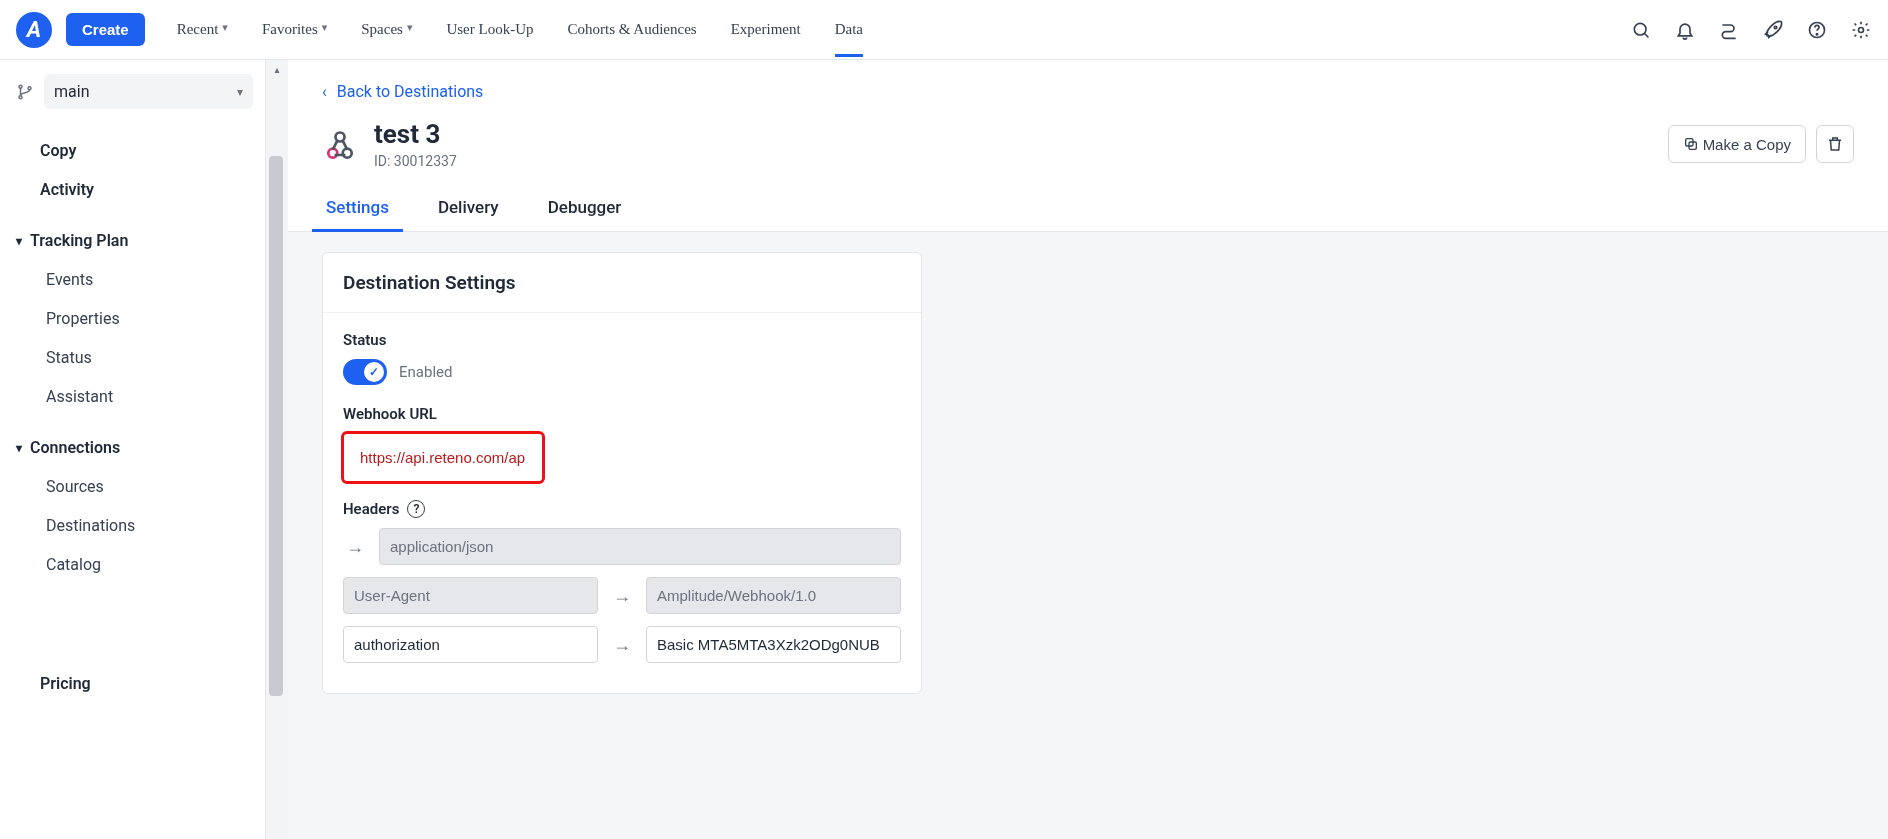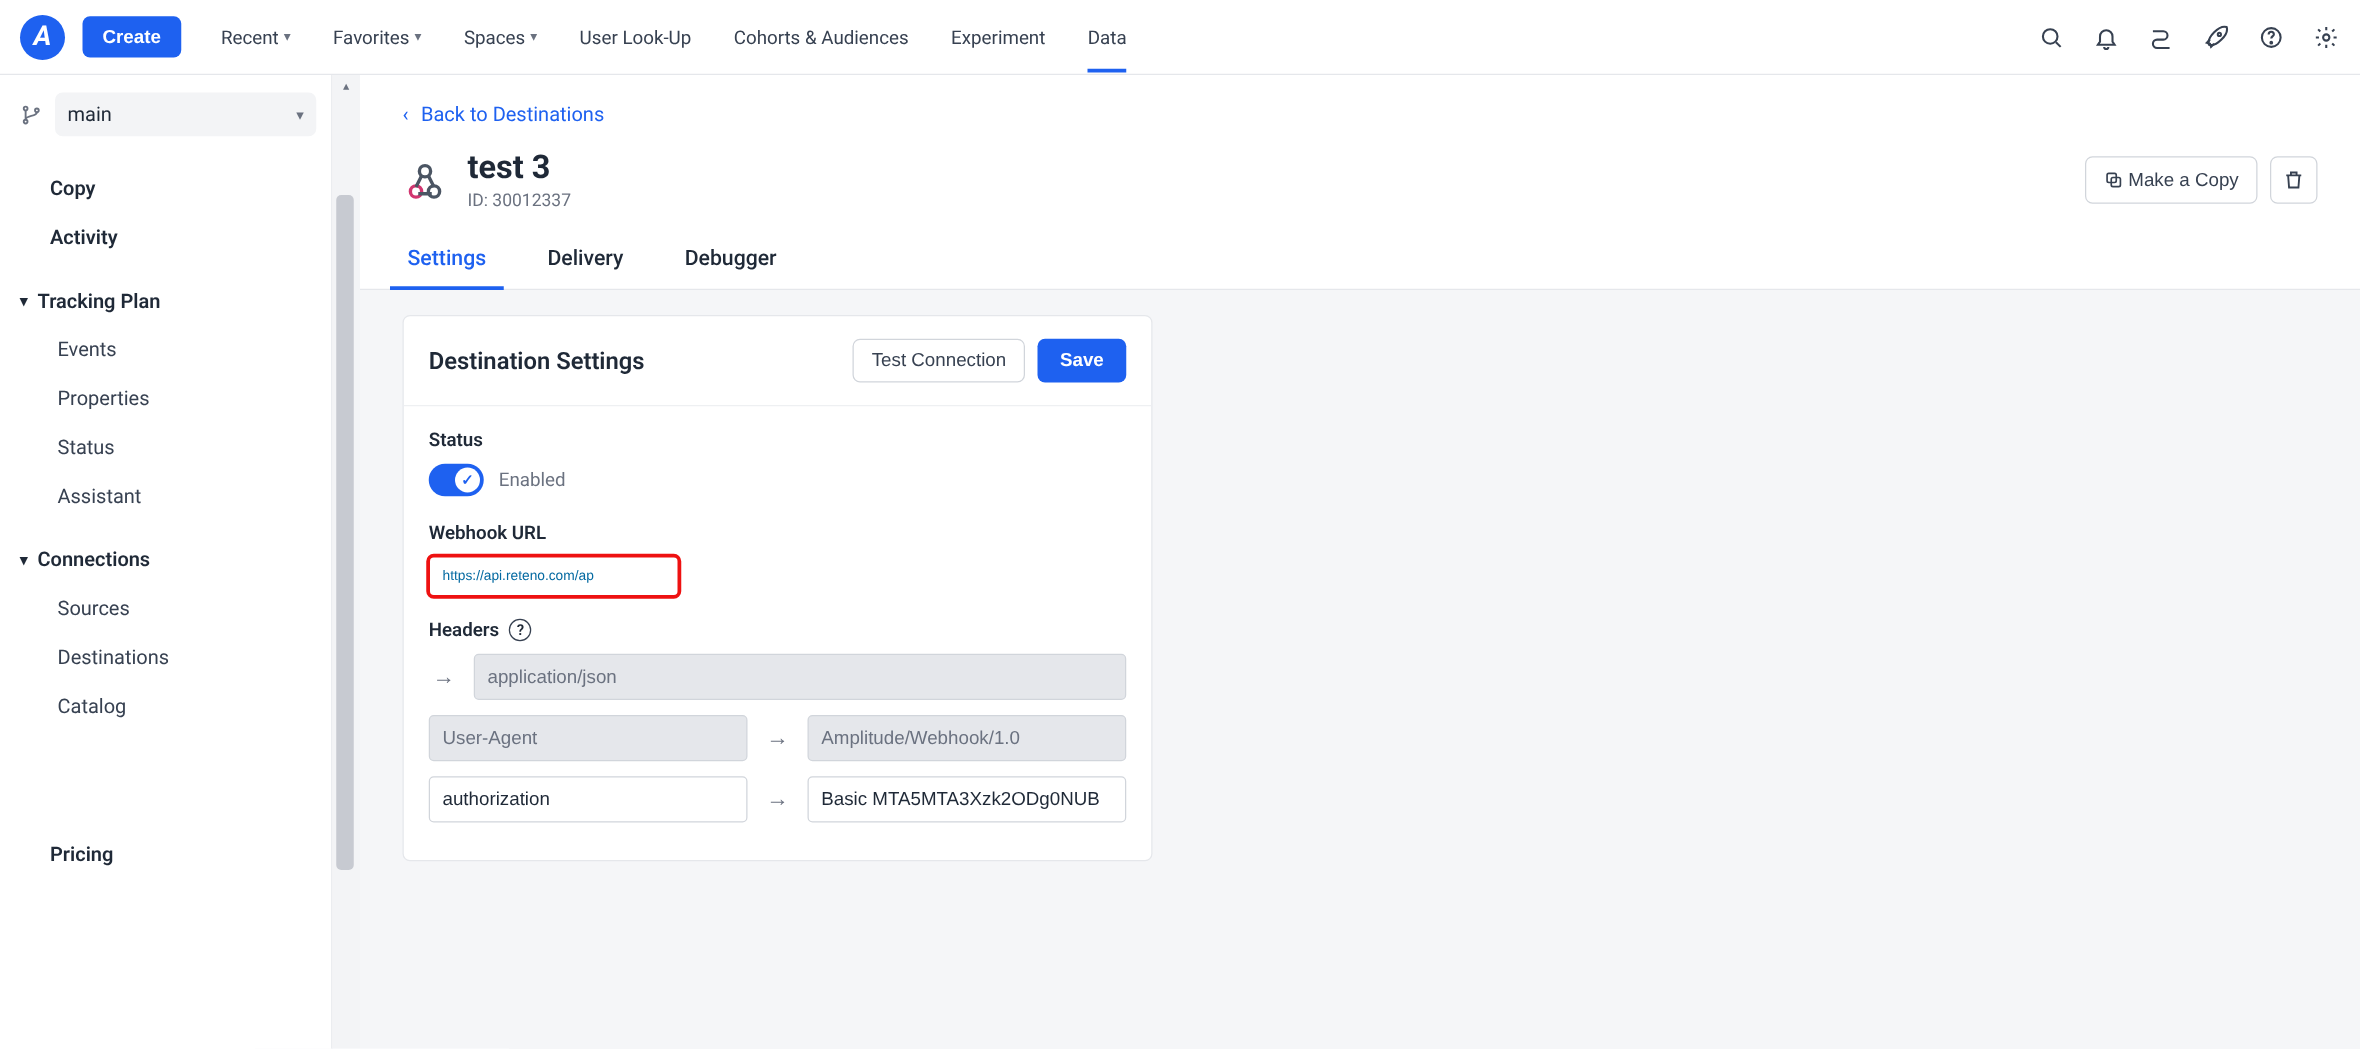--- a/index.html
+++ b/index.html
@@ -1,21 +1,21 @@
 <!DOCTYPE html>
 <html><head>
 <meta charset="utf-8">
 <style>
   * { box-sizing: border-box; margin: 0; padding: 0; }
   body { font-family: -apple-system, BlinkMacSystemFont, "Segoe UI", Roboto, Helvetica, Arial, sans-serif; color: #1f2937; background: #fff; }
   .topbar { height: 60px; display: flex; align-items: center; padding: 0 16px; border-bottom: 1px solid #e5e7eb; }
   .logo { width: 36px; height: 36px; border-radius: 50%; background: #1e61f0; display: flex; align-items: center; justify-content: center; color: #fff; font-style: italic; font-weight: 700; font-size: 22px; margin-right: 14px; }
   .create-btn { background: #1e61f0; color: #fff; border: none; border-radius: 6px; padding: 8px 16px; font-size: 15px; font-weight: 600; cursor: pointer; margin-right: 18px; }
   .topnav { display: flex; align-items: center; gap: 6px; flex: 1; }
-  .topnav-item { display: flex; align-items: center; gap: 4px; padding: 18px 14px; font-size: 15px; color: #374151; cursor: pointer; position: relative; }
+  .topnav-item { display: flex; align-items: flex-start; gap: 4px; padding: 18px 14px; font-size: 15px; color: #374151; cursor: pointer; position: relative; font-family: Liberation Serif, serif; }
   .topnav-item.active::after { content: ""; position: absolute; bottom: -1px; left: 14px; right: 14px; height: 3px; background: #1e61f0; }
   .chev { font-size: 11px; color: #6b7280; }
   .topicons { display: flex; align-items: center; gap: 22px; color: #374151; }
   .ticon { width: 22px; height: 22px; display: flex; align-items: center; justify-content: center; cursor: pointer; }
 
   .layout { display: flex; height: calc(100vh - 60px); }
   .sidebar { width: 266px; border-right: 1px solid #e5e7eb; padding: 14px 12px; overflow-y: auto; flex-shrink: 0; }
   .branch-select { display: flex; align-items: center; gap: 10px; background: #f3f4f6; border-radius: 6px; padding: 8px 10px; margin-bottom: 22px; cursor: pointer; margin-left: 32px; position: relative; }
   .branch-select .chev-d { margin-left: auto; font-size: 12px; color: #6b7280; }
   .branch-icon { position: absolute; left: -28px; color: #6b7280; }
@@ -50,21 +50,21 @@
   .card-head { display: flex; align-items: center; justify-content: space-between; padding: 18px 20px; border-bottom: 1px solid #eef0f2; }
   .card-head h2 { font-size: 19px; font-weight: 600; }
   .card-head .actions { display: flex; gap: 10px; }
   .btn-primary { background: #1e61f0; color: #fff; border: none; border-radius: 6px; padding: 8px 18px; font-size: 15px; font-weight: 600; cursor: pointer; }
   .card-body { padding: 18px 20px; }
   .form-label { font-weight: 600; font-size: 15px; margin-bottom: 10px; display:flex; align-items:center; gap:8px;}
   .toggle-row { display: flex; align-items: center; gap: 12px; margin-bottom: 20px; }
   .toggle { width: 44px; height: 26px; background: #1e61f0; border-radius: 13px; position: relative; cursor: pointer; }
   .toggle::after { content: "✓"; position: absolute; right: 3px; top: 3px; width: 20px; height: 20px; background: #fff; border-radius: 50%; color:#1e61f0; font-size:12px; font-weight:700; display:flex; align-items:center; justify-content:center;}
   .toggle-label { color: #6b7280; font-size: 15px; }
-  .input-box { border: 1px solid #737373; border-radius: 4px; padding: 9px 10px; font-size: 11px; width: 200px; background:#fff; color:#0369a1;}
+  .input-box { border: 7px solid #737373; border-radius: 4px; padding: 9px 10px; font-size: 15px; width: 200px; background:#fff; color:#b91c1c;}
   .input-box.hl { outline: 3px solid #e11; outline-offset: -1px; border-color: transparent;}
   .section-gap { height: 18px; }
   .header-row { display: flex; align-items: center; gap: 12px; margin-bottom: 12px; }
   .hk, .hv { flex: 1; border: 1px solid #d1d5db; border-radius: 4px; padding: 9px 10px; font-size: 15px; background:#fff; color:#1f2937;}
   .hk[disabled], .hv[disabled] { background: #e5e7eb; color: #6b7280; }
   .arrow { color: #6b7280; font-size: 18px; width: 24px; text-align: center; }
   .help-icon { width:18px; height:18px; border:1.5px solid #374151; border-radius:50%; display:inline-flex; align-items:center; justify-content:center; font-size:12px; font-weight:600; cursor:pointer;}
   svg { display:block; }
 </style>
 </head>
@@ -228,24 +228,20 @@
           <div class="tab active">Settings</div>
           <div class="tab">Delivery</div>
           <div class="tab">Debugger</div>
         </div>
     </div>
 
     <div class="content">
       <div class="card">
         <div class="card-head">
           <h2>Destination Settings</h2>
-          <div class="actions">
-            <button class="btn-outline">Test Connection</button>
-            <button class="btn-primary">Save</button>
-          </div>
         </div>
         <div class="card-body">
           <div class="form-label">Status</div>
           <div class="toggle-row">
             <div class="toggle"></div>
             <span class="toggle-label">Enabled</span>
           </div>
 
           <div class="form-label">Webhook URL</div>
           <input class="input-box hl" value="https://api.reteno.com/ap" style="">

